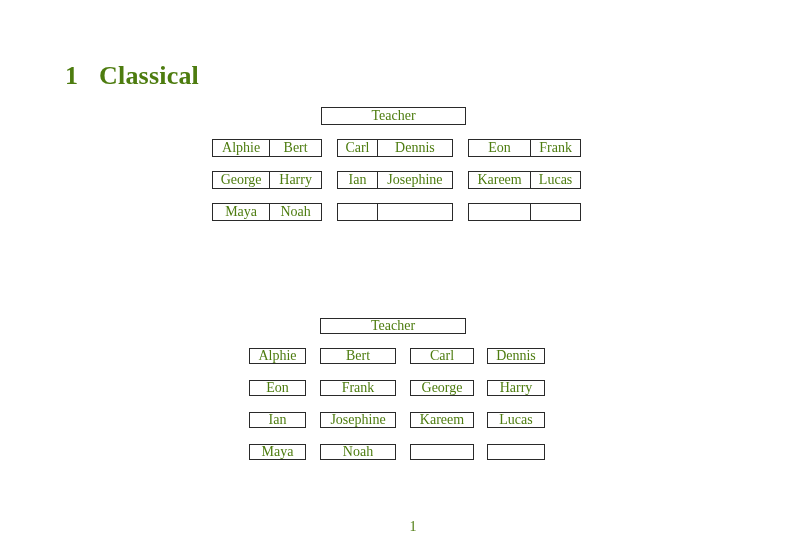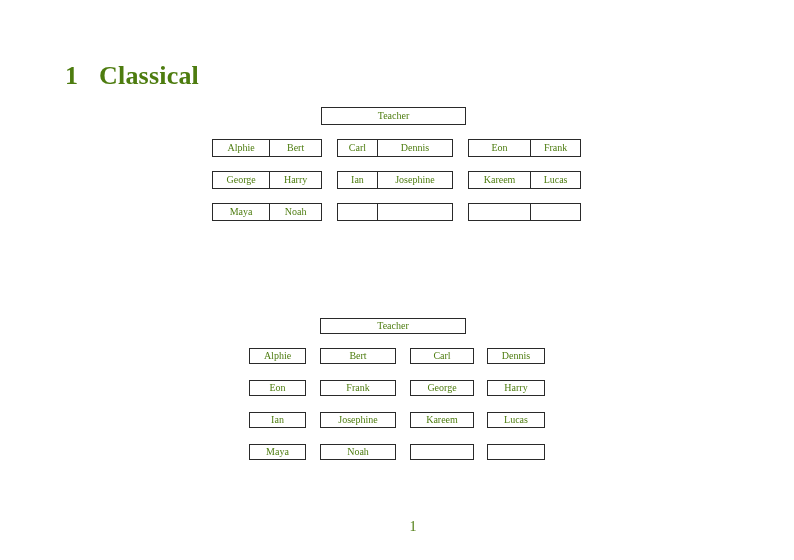--- a/index.html
+++ b/index.html
@@ -26,21 +26,21 @@
     width: 34px;
   }
   .box {
     position: absolute;
     box-sizing: border-box;
     border: 1px solid #2a2a2a;
     background: #ffffff;
     display: flex;
     align-items: center;
     justify-content: center;
-    font-size: 10px;
+    font-size: 14px;
     line-height: 1;
     white-space: nowrap;
   }
   .box.pair { justify-content: flex-start; padding: 0; }
   .pair .cell {
     display: flex;
     align-items: center;
     justify-content: center;
     height: 100%;
     box-sizing: border-box;

